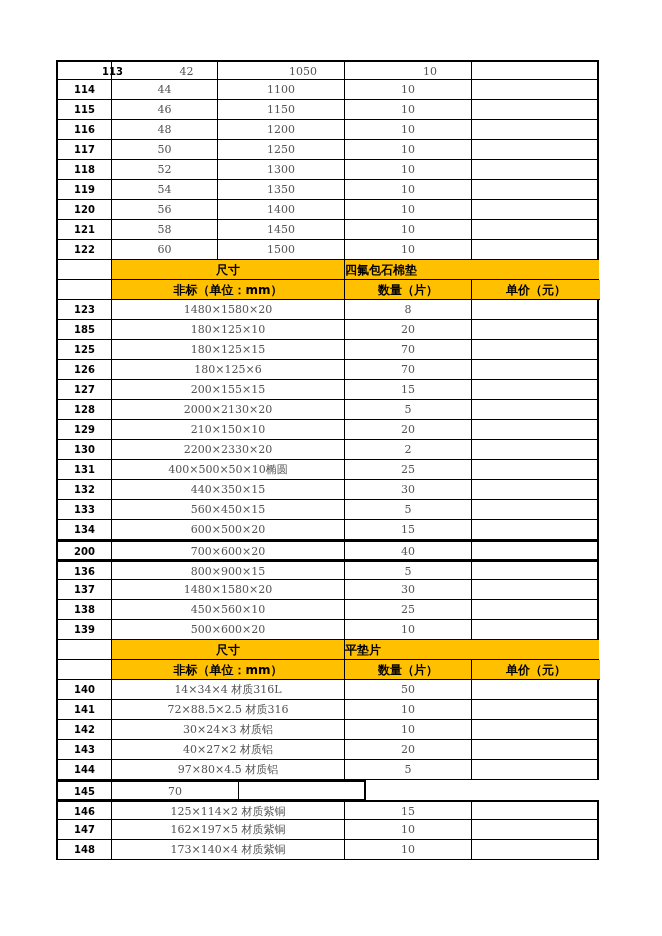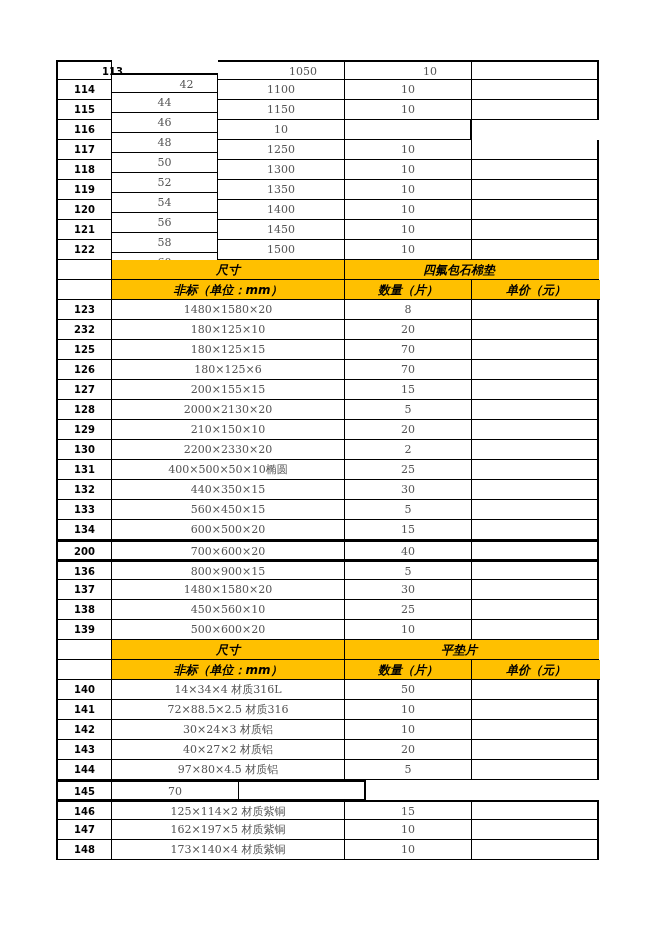--- a/index.html
+++ b/index.html
@@ -3,31 +3,31 @@
 <meta charset="utf-8">
 <style>
   html, body { margin:0; padding:0; background:#fff; }
   body { width:662px; height:936px; position:relative; overflow:hidden;
          font-family:"DejaVu Serif","Liberation Serif",serif; color:#333; }
   .sheet { position:absolute; left:56px; top:60px; width:543px; }
   .row { position:relative; height:20px; display:flex; box-sizing:border-box; }
   .cell { box-sizing:border-box; height:20px; line-height:20px; font-size:11px; text-align:center;
           border-right:1px solid #000; border-bottom:1px solid #000; white-space:nowrap; overflow:visible; }
   .c-num { width:56px; font-family:"DejaVu Sans","Liberation Sans",sans-serif; font-weight:bold; font-size:10px; color:#000; border-left:2px solid #000; }
-  .c-a { width:106px; color:#555;margin-top:13px; }
+  .c-a { width:106px; color:#555; }
   .c-b { width:127px; color:#555; }
   .c-ab { width:233px; color:#555; }
   .c-qty { width:127px; color:#555; }
   .c-price { width:127px; border-right:2px solid #000; }
   .hdr .cell { font-family:"DejaVu Sans","Liberation Sans",sans-serif; font-weight:bold; font-size:12px; color:#000; }
-  .hdr .orange { background:#FFC000;font-style:italic; }
+  .hdr .orange { background:#FFC000; }
   .hdr .c-price.orange { width:128px; margin-right:-1px; border-right:none; }
   .top { border-top:2px solid #000;padding-left:44px; }
   .thick-top { border-top:2px solid #000 !important; }
-  .wide-title { width:254px; border-right:none !important; text-align:center; padding-right:26px; }
+  .wide-title { width:254px; border-right:none !important; text-align:left; padding-right:26px; }
 </style>
 </head>
 <body>
 
 <div class="sheet" id="sheet">
     <div class="row">
       <div class="cell c-num top">113</div>
       <div class="cell c-a top">42</div>
       <div class="cell c-b top">1050</div>
       <div class="cell c-qty top">10</div>
@@ -43,20 +43,21 @@
     <div class="row">
       <div class="cell c-num">115</div>
       <div class="cell c-a">46</div>
       <div class="cell c-b">1150</div>
       <div class="cell c-qty">10</div>
       <div class="cell c-price"></div>
     </div>
     <div class="row">
       <div class="cell c-num">116</div>
       <div class="cell c-a">48</div>
+      <div class="cell c-b">1200</div>
       <div class="cell c-qty">10</div>
       <div class="cell c-price"></div>
     </div>
     <div class="row">
       <div class="cell c-num">117</div>
       <div class="cell c-a">50</div>
       <div class="cell c-b">1250</div>
       <div class="cell c-qty">10</div>
       <div class="cell c-price"></div>
     </div>
@@ -106,21 +107,21 @@
       <div class="cell c-qty orange">数量（片）</div>
       <div class="cell c-price orange">单价（元）</div>
     </div>
     <div class="row">
       <div class="cell c-num">123</div>
       <div class="cell c-ab">1480×1580×20</div>
       <div class="cell c-qty">8</div>
       <div class="cell c-price"></div>
     </div>
     <div class="row">
-      <div class="cell c-num">232</div>
+      <div class="cell c-num">185</div>
       <div class="cell c-ab">180×125×10</div>
       <div class="cell c-qty">20</div>
       <div class="cell c-price"></div>
     </div>
     <div class="row">
       <div class="cell c-num">125</div>
       <div class="cell c-ab">180×125×15</div>
       <div class="cell c-qty">70</div>
       <div class="cell c-price"></div>
     </div>

